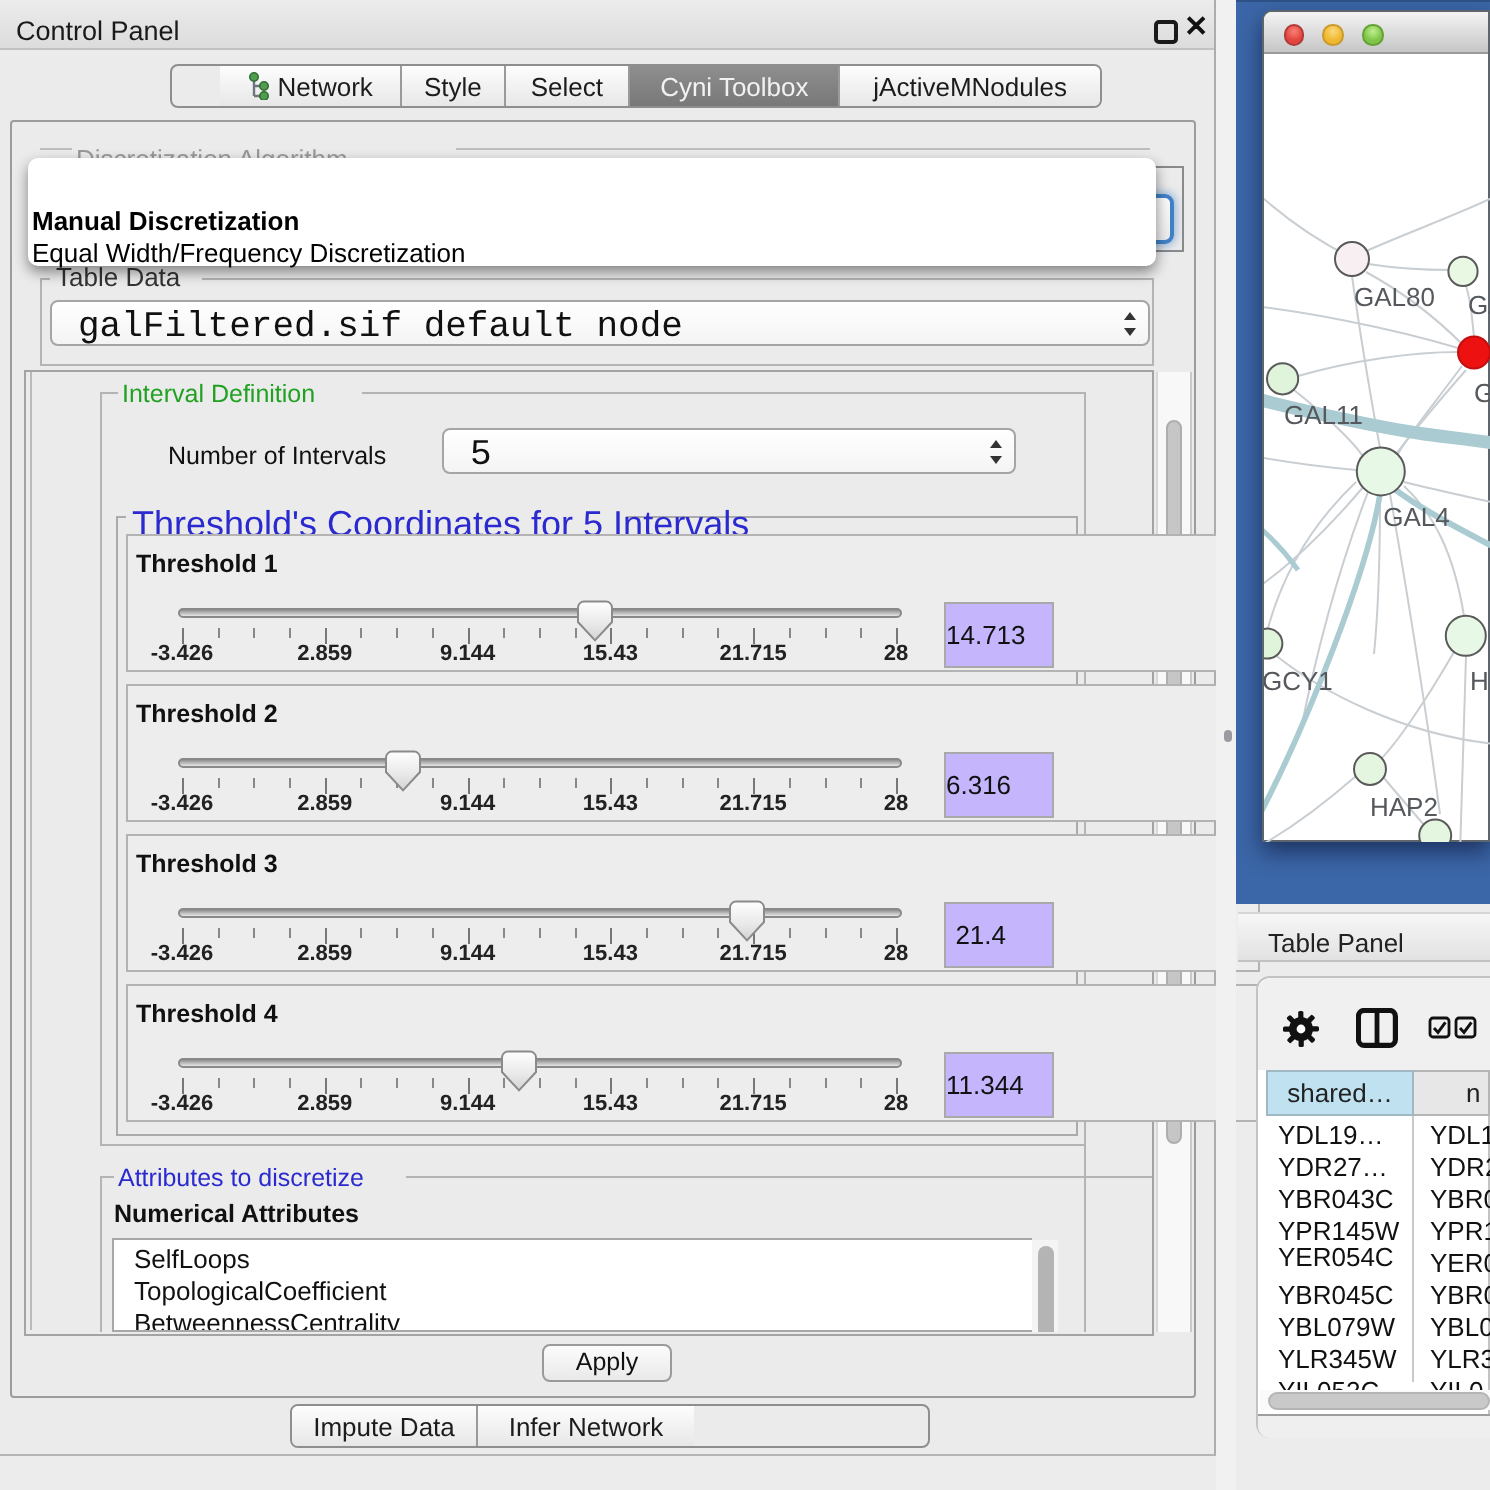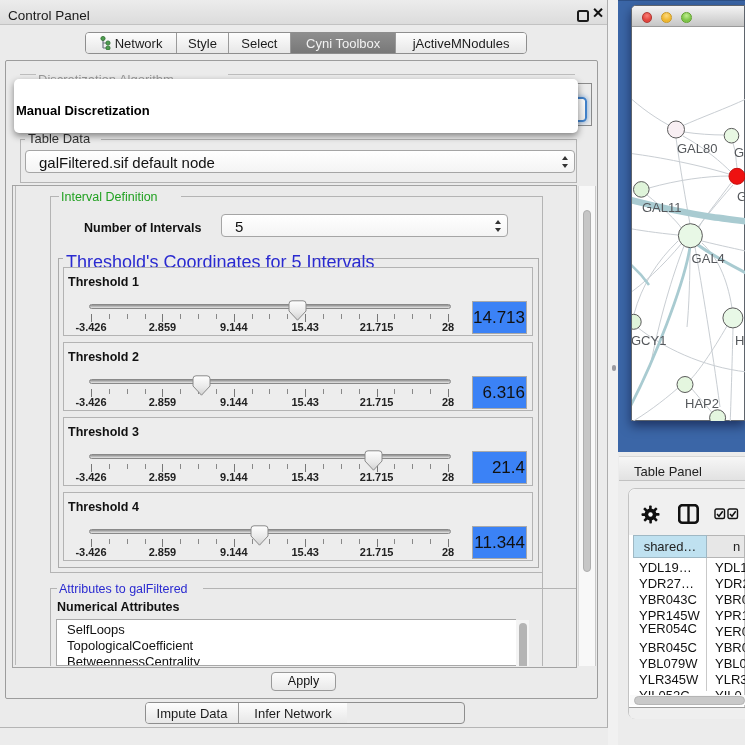--- a/index.html
+++ b/index.html
@@ -11,67 +11,67 @@
 #titlebar{left:0;top:0;width:607px;height:24px;background:linear-gradient(#ECECEC,#DCDCDC);border-bottom:1px solid #C2C2C2;}
 #titlebar .t{position:absolute;left:8px;top:8px;font-size:13.5px;color:#1A1A1A;}
 #ic-float{left:577px;top:10px;width:8px;height:8px;border:2px solid #1A1A1A;border-radius:2.5px;}
 #ic-close{left:592px;top:5px;font-size:14.5px;font-weight:bold;color:#111;}
 
 .seg{border:1px solid #8E8E8E;border-radius:4px;overflow:hidden;display:flex;}
 .seg .s{height:100%;display:flex;align-items:center;justify-content:center;
   background:linear-gradient(#FDFDFD,#E7E7E7);color:#1C1C1C;font-size:13px;border-left:1px solid #9A9A9A;}
 .seg .s:first-child{border-left:none;}
 .seg .sel{background:linear-gradient(#8E8E8E,#787878);color:#F2F2F2;}
-#toptabs{left:85px;top:32px;width:440px;height:20px;}
+#toptabs{left:85px;top:32px;width:440px;height:20px;padding-left:24px;}
 #bottabs{left:145px;top:702px;width:318px;height:20px;}
 
 #content{left:5px;top:60px;width:591px;height:637px;border:1px solid #9C9C9C;border-radius:2px;background:#EBEBEB;}
 
 #dag-line1{left:20px;top:74px;width:16px;height:1px;background:#BDBDBD;}
 #dag-line2{left:228px;top:74px;width:347px;height:1px;background:#BDBDBD;}
 #dag-title{left:38px;top:72px;font-size:13px;color:#999;}
 #dag-rect{left:420px;top:83px;width:172px;height:43px;border:1px solid #8A8A8A;box-sizing:border-box;}
 #dag-combo{left:430px;top:96.5px;width:157px;height:25px;border-radius:4.5px;background:linear-gradient(#FBFBFB,#ECECEC);border:2.5px solid #4080C8;box-shadow:0 0 4px 1px rgba(70,130,200,0.5);box-sizing:border-box;}
 
 .grouprect{border:1px solid #B4B4B4;}
 #td-rect{left:20px;top:139px;width:555px;height:42px;}
 #td-gap{left:25px;top:138px;width:76px;height:3px;background:#EBEBEB;}
 #td-title{left:28px;top:131px;font-size:13px;color:#333;}
 .combo{background:linear-gradient(#FFFFFF,#F4F4F4);border:1px solid #A5A5A5;border-radius:4px;box-sizing:border-box;}
-.combo .ct{position:absolute;left:13px;top:3px;font-size:15px;color:#111;}
+.combo .ct{position:absolute;left:13px;top:3px;font-size:18px;color:#111;font-family:Liberation Mono, monospace;}
 .arr-up{position:absolute;width:0;height:0;border-left:3.5px solid transparent;border-right:3.5px solid transparent;border-bottom:4.5px solid #333;}
 .arr-dn{position:absolute;width:0;height:0;border-left:3.5px solid transparent;border-right:3.5px solid transparent;border-top:4.5px solid #333;}
 #combo1{left:25px;top:150px;width:550px;height:23px;}
 
 #scrollrect{left:12px;top:185px;width:563px;height:481px;border:1px solid #A3A3A3;}
 #innerline{left:15px;top:186px;width:1px;height:479px;background:#BABABA;}
 
 #vsb{left:578px;top:186px;width:18px;height:480px;background:#F8F8F8;border-left:1px solid #D8D8D8;border-right:1px solid #C9C9C9;box-sizing:border-box;}
 #vsb-thumb{left:582.5px;top:210px;width:8.5px;height:362px;background:#C6C6C6;border:1px solid #AEAEAE;border-radius:5px;box-sizing:border-box;}
 
 #id-top1{left:50px;top:196px;width:9px;height:1px;background:#B4B4B4;}
 #id-top2{left:181px;top:196px;width:361px;height:1px;background:#B4B4B4;}
 #id-left{left:50px;top:196px;width:1px;height:376px;background:#B4B4B4;}
 #id-right{left:542px;top:196px;width:1px;height:470px;background:#B4B4B4;}
 #id-bot{left:50px;top:572px;width:493px;height:1px;background:#B4B4B4;}
 #id-title{left:61px;top:190px;font-size:12.5px;color:#21A121;}
-#noi-label{left:84px;top:221px;font-size:12.5px;font-weight:bold;color:#111;}
+#noi-label{left:84px;top:221px;font-size:12.5px;font-weight:normal;color:#111;}
 #combo2{left:221px;top:214px;width:287px;height:23px;}
 
 #tc-rect{left:58px;top:258px;width:479px;height:308px;border:1px solid #ABABAB;}
 #tc-gap{left:63px;top:257px;width:250px;height:3px;background:#EBEBEB;}
 #tc-title{left:66px;top:252px;font-size:18px;color:#2A2AD0;}
 
-.tbox{left:63px;width:470px;height:69px;border:1px solid #B3B3B3;background:#EDEDED;box-sizing:border-box;}
+.tbox{left:63px;width:567px;height:69px;border:1px solid #B3B3B3;background:#EDEDED;box-sizing:border-box;}
 .tbox .tt{position:absolute;left:4px;top:7px;font-size:12.5px;font-weight:bold;color:#111;}
 .track{position:absolute;left:25px;top:36px;width:362px;height:5px;border-radius:2.5px;background:linear-gradient(#8F8F8F,#E6E6E6);border:1px solid #898989;box-sizing:border-box;}
 .ticks-min{position:absolute;left:26.5px;top:46px;width:359px;height:5px;background:repeating-linear-gradient(90deg,#888 0,#888 1px,transparent 1px,transparent 17.85px);}
 .ticks-maj{position:absolute;left:26.5px;top:46px;width:359px;height:8px;background:repeating-linear-gradient(90deg,#777 0,#777 1px,transparent 1px,transparent 71.4px);}
 .slab{position:absolute;top:53px;font-size:11px;font-weight:bold;color:#222;transform:translateX(-50%);}
-.vbox{position:absolute;left:408px;top:33px;width:55px;height:33px;background:#3b82f6;border:1px solid #A9A9A9;box-sizing:border-box;font-size:17px;color:#111;text-align:right;line-height:31px;padding-right:1px;}
+.vbox{position:absolute;left:408px;top:33px;width:55px;height:33px;background:#c4b5fd;border:1px solid #A9A9A9;box-sizing:border-box;font-size:13px;color:#111;text-align:right;line-height:31px;padding-right:23px;}
 .thumb{position:absolute;top:32px;}
 
 #at-top1{left:50px;top:588px;width:7px;height:1px;background:#B4B4B4;}
 #at-top2{left:203px;top:588px;width:373px;height:1px;background:#B4B4B4;}
 #at-left{left:50px;top:588px;width:1px;height:78px;background:#B4B4B4;}
 
 #at-title{left:59px;top:582px;font-size:12.5px;color:#2A2AD0;}
 #na-label{left:57px;top:600px;font-size:12.5px;font-weight:bold;color:#111;}
 #attlist{left:56px;top:619px;width:460px;height:47px;background:#FFF;border:1px solid #A8A8A8;border-right:none;box-sizing:border-box;overflow:hidden;}
 #atttrack{left:516px;top:620px;width:13px;height:46px;background:#F4F4F4;}
@@ -259,21 +259,21 @@
       </defs>
       <path d="M4,0.8 h11 a3,3 0 0 1 3,3 v7.2 l-8.5,9.2 l-8.5,-9.2 v-7.2 a3,3 0 0 1 3,-3 z" fill="url(#thg4)" stroke="#8A8A8A" stroke-width="1"></path>
     </svg>
   <div class="vbox">11.344</div>
 </div>
 
 <div class="abs" id="at-top1"></div>
 <div class="abs" id="at-top2"></div>
 <div class="abs" id="at-left"></div>
 
-<div class="abs" id="at-title">Attributes to galFiltered</div>
+<div class="abs" id="at-title">Attributes to discretize</div>
 <div class="abs" id="na-label">Numerical Attributes</div>
 <div class="abs" id="attlist">
   <div class="li" style="top:2px;">SelfLoops</div>
   <div class="li" style="top:18px;">TopologicalCoefficient</div>
   <div class="li" style="top:34px;">BetweennessCentrality</div>
 </div>
 <div class="abs" id="atttrack"></div>
 <div class="abs" id="attsb"></div>
 
 <div class="abs" id="apply">Apply</div>
@@ -393,13 +393,14 @@
 <div class="trow" style="left:639px;top:672.2px;">YLR345W</div>
 <div class="trow" style="left:715px;top:672.2px;">YLR3</div>
 <div class="trow" style="left:639px;top:688.3px;">YIL052C</div>
 <div class="trow" style="left:715px;top:688.3px;">YIL0</div>
 <div class="abs" style="left:706px;top:558px;width:1px;height:133px;background:#C9C9C9;"></div>
 <div class="abs" id="hsb"></div>
 <div class="abs" id="hsb-thumb"></div>
 
 <div class="abs" id="popup">
   <div class="i2">Manual Discretization</div>
+  <div class="i3">Equal Width/Frequency Discretization</div>
 </div>
 
 </body></html>

